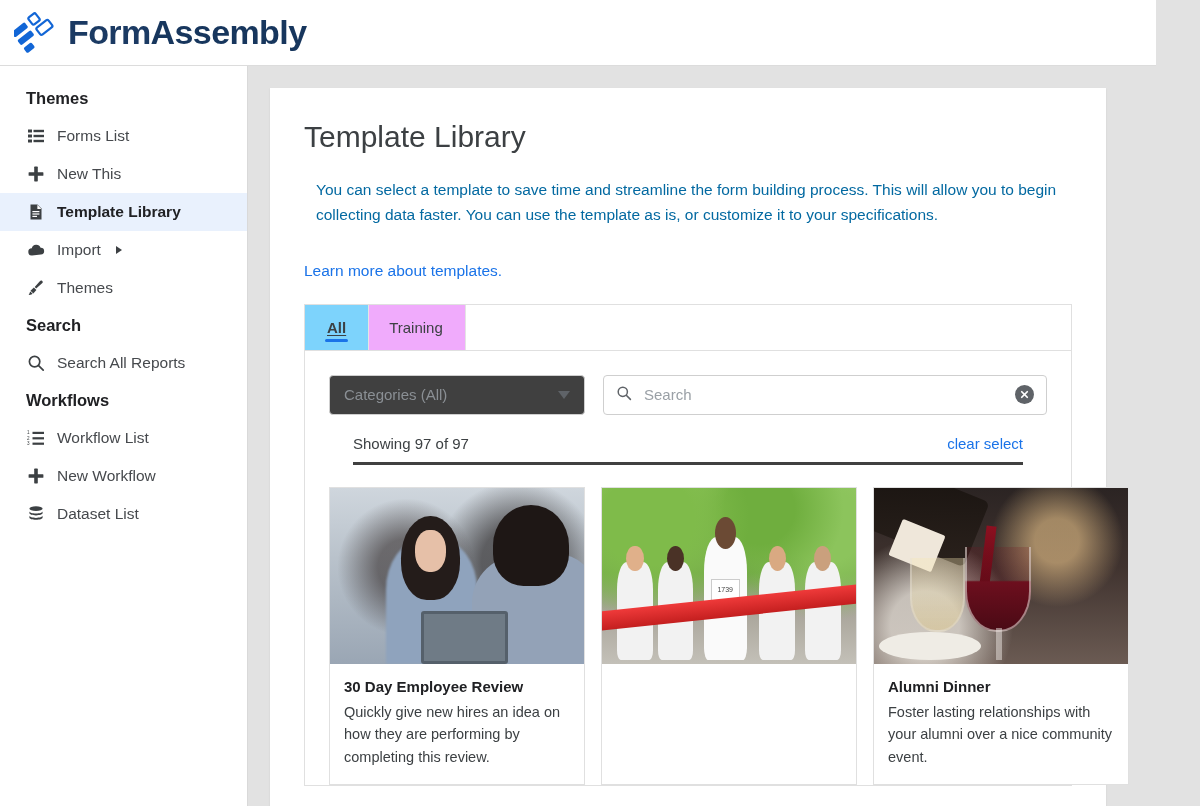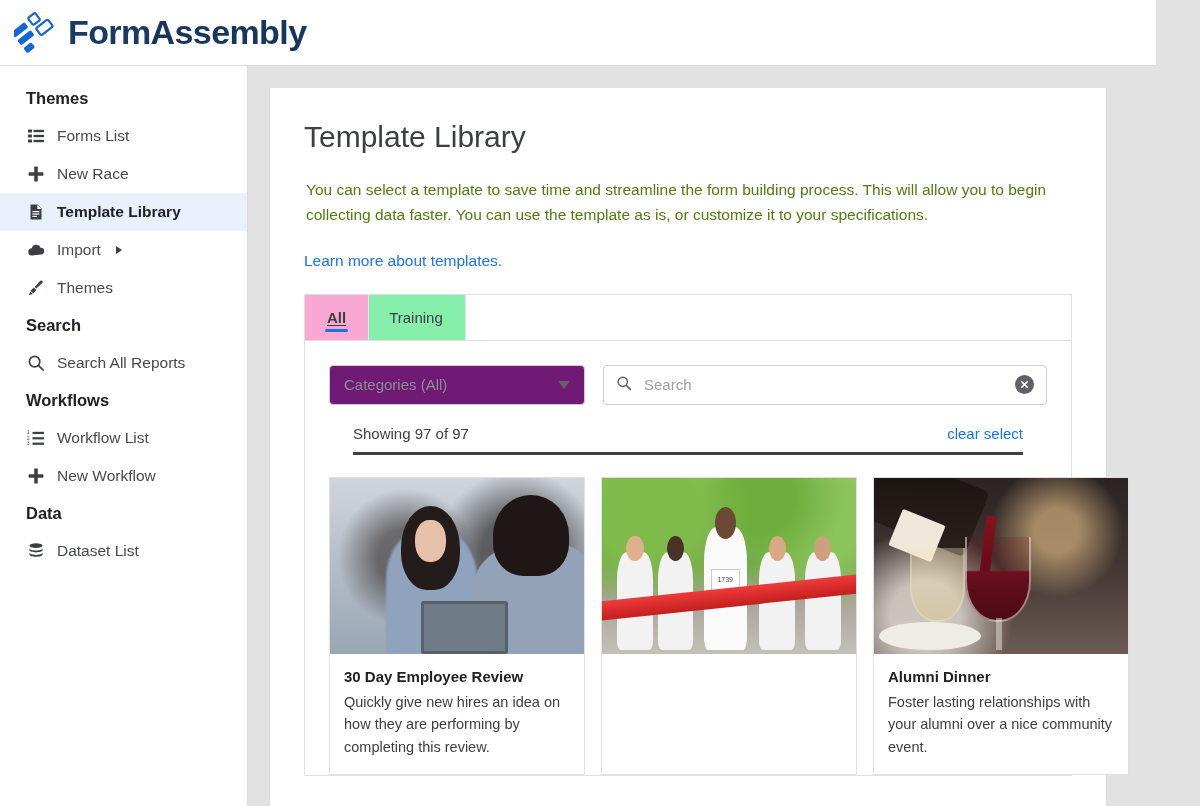--- a/index.html
+++ b/index.html
@@ -58,46 +58,46 @@
     margin-left: 4px;
   }
 
   
   .main { flex: 1 1 auto; background: #e2e2e2; padding: 22px 50px 0 22px; min-width: 0; }
   .panel {
     background: #ffffff; height: 100%; padding: 32px 34px 0 34px;
     box-shadow: 0 1px 2px rgba(0,0,0,0.08);
   }
   .page-title { font-size: 30px; font-weight: 400; color: #3c4043; margin: 0 0 24px 0; }
-  .intro { font-size: 15.5px; line-height: 1.6; color: #4d7c0f; max-width: 830px; margin: 2px; }
+  .intro { font-size: 15.5px; line-height: 1.6; color: #0369a1; max-width: 830px; margin: 12px; }
   .learn-link {
     display: inline-block; margin-top: 22px; color: #1a73e8;
     font-size: 15.5px; text-decoration: none; cursor: pointer;
   }
 
   
   .tab-card { margin-top: 24px; border: 1px solid #e0e0e0; background: #fff; }
   .tab-strip { display: flex; border-bottom: 1px solid #e0e0e0; height: 46px; }
   .tab {
     display: flex; align-items: center; padding: 0 22px; font-size: 15px;
-    cursor: pointer; color: #3c4043; position: relative; background: #f9a8d4;
+    cursor: pointer; color: #3c4043; position: relative; background: #7dd3fc;
   }
   .tab .tab-label { position: relative; }
   .tab.active { font-weight: 700; }
   .tab.active .tab-label { text-decoration: underline; text-underline-offset: 2px; }
   .tab.active::after {
     content: ""; position: absolute; left: 20px; right: 20px; bottom: 8px;
     height: 3px; background: #1a73e8; border-radius: 2px;
   }
-  .tab.inactive { background: #86efac; border-left: 1px solid #e4e4e4; border-right: 1px solid #e4e4e4; padding-left: 20px; }
+  .tab.inactive { background: #f0abfc; border-left: 1px solid #e4e4e4; border-right: 1px solid #e4e4e4; padding-left: 20px; }
 
   .filters { display: flex; gap: 18px; padding: 24px 24px 0 24px; }
   .select-box {
     width: 256px; height: 40px; border: 1px solid #cfcfcf; border-radius: 4px;
-    display: flex; align-items: center; padding: 0 14px; background: #701a75; cursor: pointer;
+    display: flex; align-items: center; padding: 0 14px; background: #404040; cursor: pointer;
   }
   .select-label { flex: 1 1 auto; font-size: 15px; color: #8a8f94; }
   .caret-down {
     width: 0; height: 0; border-top: 8px solid #5f6368;
     border-left: 6.5px solid transparent; border-right: 6.5px solid transparent;
   }
   .search-box {
     flex: 1 1 auto; height: 40px; border: 1px solid #cfcfcf; border-radius: 4px;
     display: flex; align-items: center; padding: 0 12px; gap: 10px; background: #fff;
   }
@@ -271,21 +271,21 @@
           </span>
           <span>Forms List</span>
         </div>
         <div class="nav-item">
           <span class="ico">
             <svg width="18" height="18" viewBox="0 0 18 18">
               <rect x="7.2" y="1.6" width="3.6" height="14.8" rx="0.6" fill="#3c4043"></rect>
               <rect x="1.6" y="7.2" width="14.8" height="3.6" rx="0.6" fill="#3c4043"></rect>
             </svg>
           </span>
-          <span>New Race</span>
+          <span>New This</span>
         </div>
         <div class="nav-item active">
           <span class="ico">
             <svg width="18" height="18" viewBox="0 0 18 18">
               <path d="M3.5 1.5h7l4 4v11h-11z" fill="#3c4043"></path>
               <path d="M10.4 1.8v4.1h4.0" fill="#ffffff"></path>
               <rect x="5.4" y="8" width="7" height="1.2" fill="#ffffff"></rect>
               <rect x="5.4" y="10.4" width="7" height="1.2" fill="#ffffff"></rect>
               <rect x="5.4" y="12.8" width="4.6" height="1.2" fill="#ffffff"></rect>
             </svg>
@@ -339,21 +339,20 @@
         </div>
         <div class="nav-item">
           <span class="ico">
             <svg width="18" height="18" viewBox="0 0 18 18">
               <rect x="7.2" y="1.6" width="3.6" height="14.8" rx="0.6" fill="#3c4043"></rect>
               <rect x="1.6" y="7.2" width="14.8" height="3.6" rx="0.6" fill="#3c4043"></rect>
             </svg>
           </span>
           <span>New Workflow</span>
         </div>
-        <div class="nav-group-title">Data</div>
         <div class="nav-item">
           <span class="ico">
             <svg width="18" height="18" viewBox="0 0 18 18">
               <ellipse cx="9" cy="3.6" rx="6.6" ry="2.3" fill="#3c4043"></ellipse>
               <path d="M2.4 6.2c0 1.3 3 2.3 6.6 2.3s6.6-1 6.6-2.3v1.9c0 1.3-3 2.3-6.6 2.3s-6.6-1-6.6-2.3z" fill="#3c4043"></path>
               <path d="M2.4 10.6c0 1.3 3 2.3 6.6 2.3s6.6-1 6.6-2.3v1.9c0 1.3-3 2.3-6.6 2.3s-6.6-1-6.6-2.3z" fill="#3c4043"></path>
             </svg>
           </span>
           <span>Dataset List</span>
         </div>

